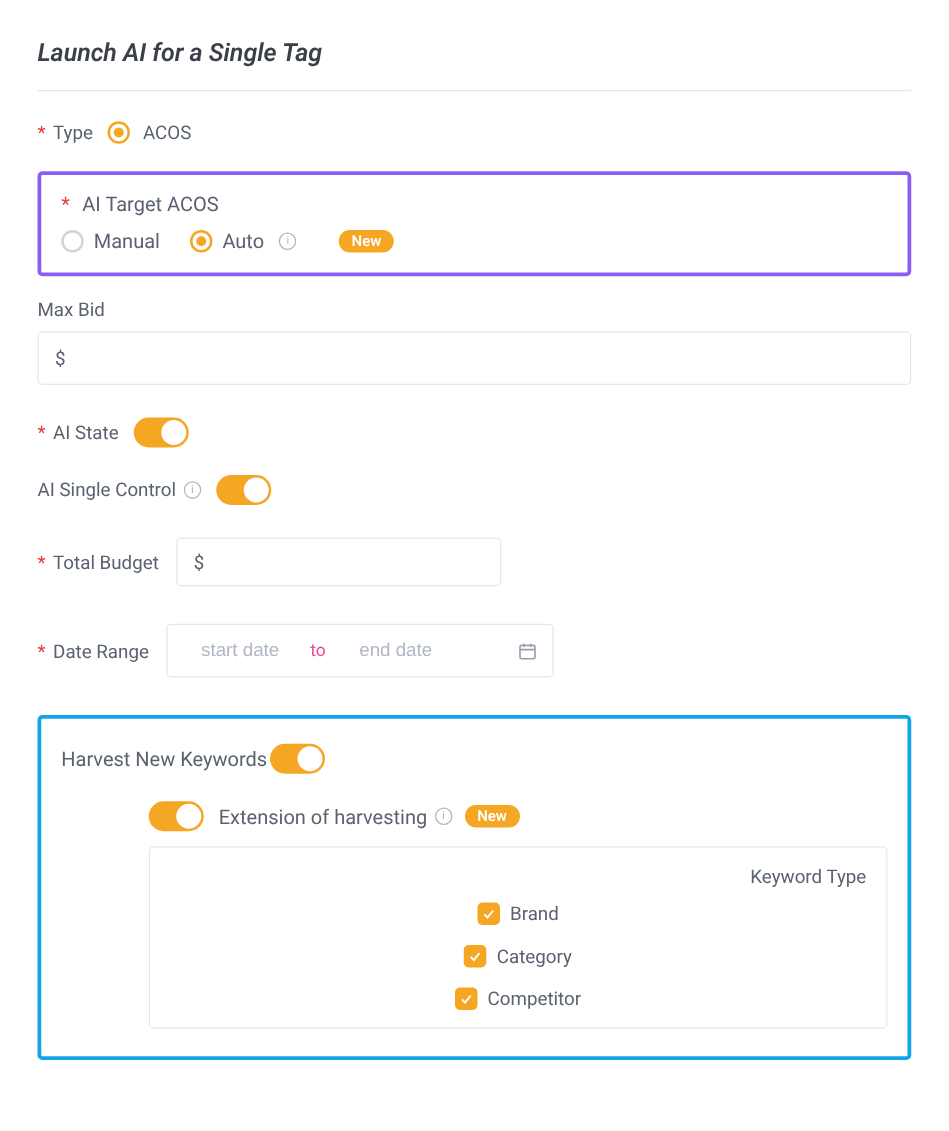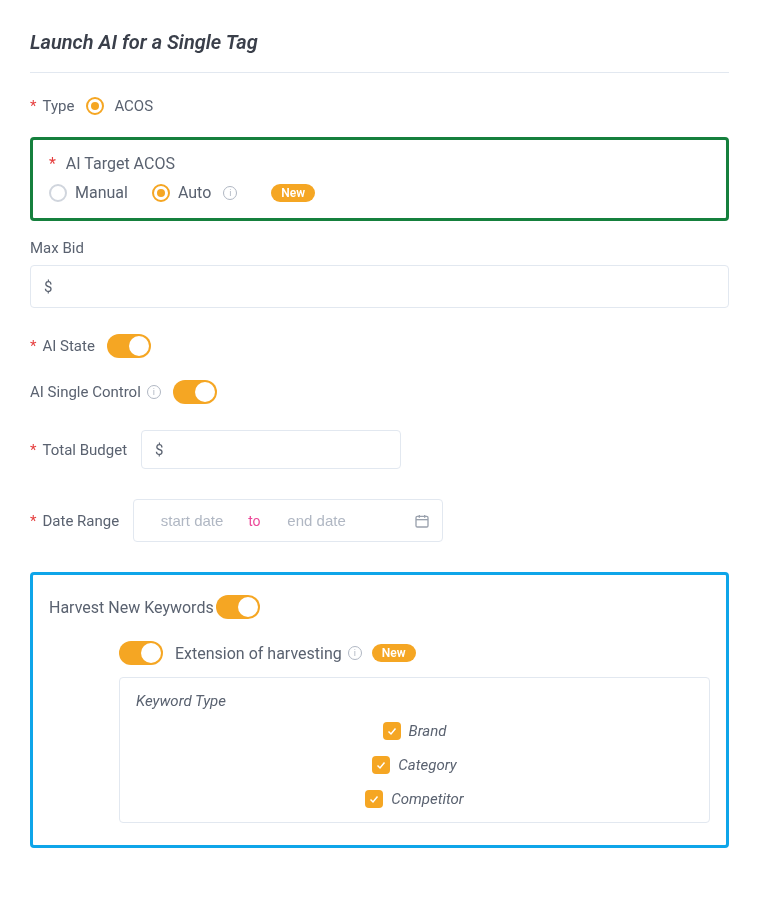--- a/index.html
+++ b/index.html
@@ -68,21 +68,21 @@
       content: "";
       width: 8px;
       height: 8px;
       border-radius: 50%;
       background: #f5a623;
     }
     .radio-text {
       color: #5a6270;
     }
     .highlight-box {
-      border: 3px solid #15803d;
+      border: 3px solid #8b5cf6;
       border-radius: 4px;
       padding: 14px 16px 16px 16px;
       margin-bottom: 18px;
     }
     .inline-gap {
       margin-left: 12px;
     }
     .info-icon {
       display: inline-flex;
       align-items: center;
@@ -193,32 +193,32 @@
       border-radius: 4px;
       padding: 20px 16px 22px 16px;
     }
     .harvest-row {
       display: flex;
       align-items: center;
       margin-bottom: 22px;
     }
     .sub-indent {
       padding-left: 70px;
+      text-align: right;
     }
     .ext-row {
       display: flex;
       align-items: center;
       margin-bottom: 12px;
     }
     .ext-row .toggle { margin-left: 0; margin-right: 12px; }
     .keyword-card {
       border: 1px solid #e2e8f0;
       border-radius: 4px;
       padding: 14px 16px;
-      font-style: italic;
     }
     .keyword-title {
       font-size: 15px;
       color: #5a6270;
       margin-bottom: 12px;
     }
     .check-row {
       display: flex;
       align-items: center;
       gap: 16px;

